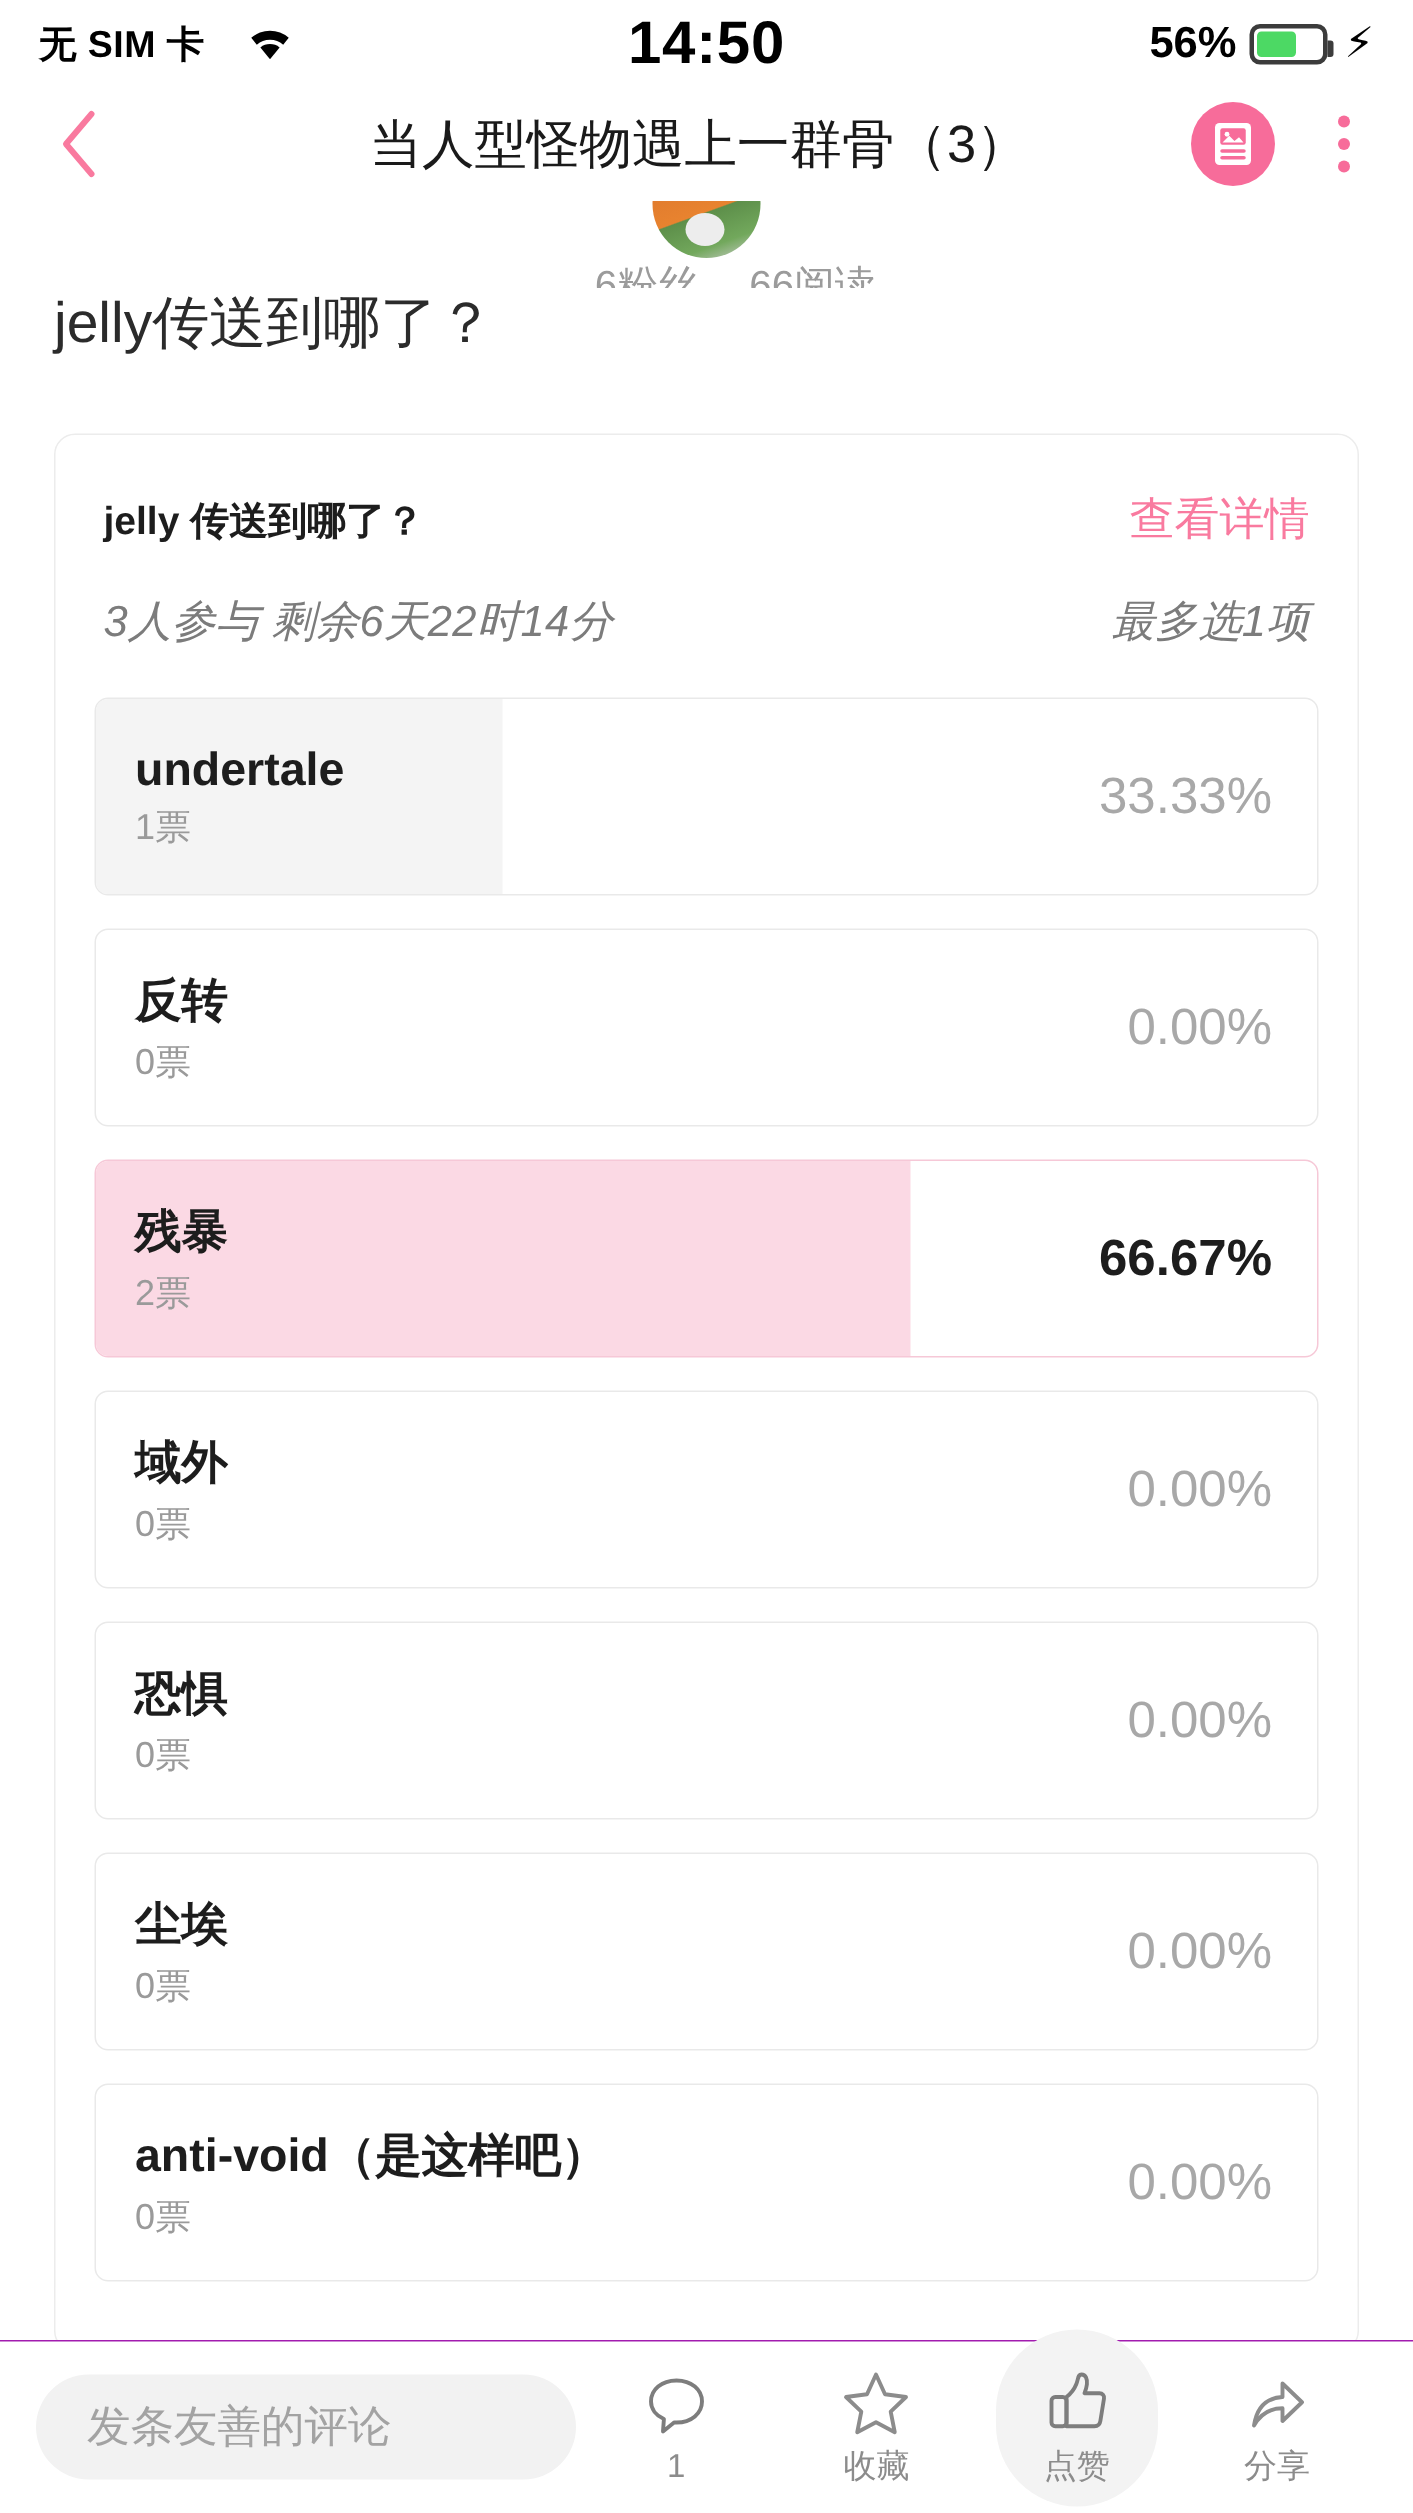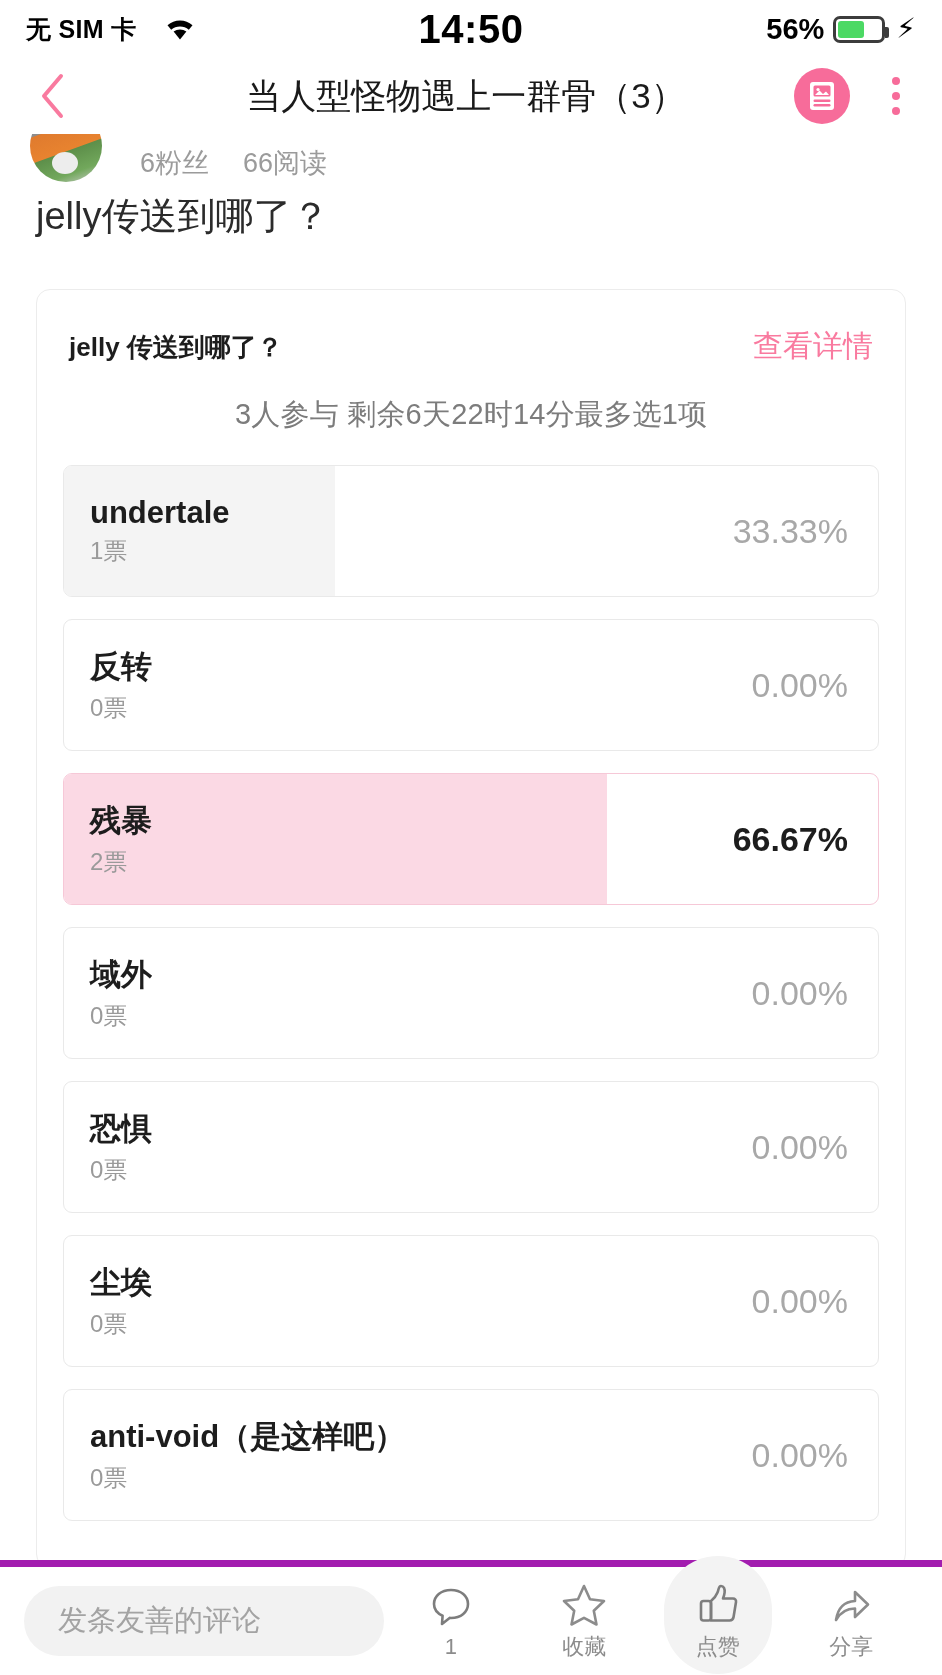--- a/index.html
+++ b/index.html
@@ -123,22 +123,23 @@
     border-radius: 50%;
     background: #f76c9a;
     display: block;
   }
 
   
   .author-strip {
     height: 58px;
     display: flex;
     align-items: center;
-    padding: 0 30px;
+    padding: 0 40px;
     overflow: hidden;
+    flex-direction: column;
   }
   .avatar {
     width: 72px; height: 72px;
     border-radius: 50%;
     margin-top: -34px;
     background: linear-gradient(160deg,#9a9a9a 0%,#8d8d8d 28%,#e07b2e 29%,#e8832f 55%,#5d8f4a 56%,#72a85c 80%,#cfcfcf 100%);
     flex: 0 0 auto;
     position: relative;
     overflow: hidden;
   }
@@ -185,26 +186,27 @@
     font-weight: 700;
     color: #1d1d1d;
   }
   .poll-detail-link {
     font-size: 30px;
     color: #f97a9f;
   }
   .poll-meta {
     display: flex;
     align-items: baseline;
-    justify-content: center;
+    justify-content: space-between;
     padding: 0 6px;
     margin-top: 28px;
     margin-bottom: 30px;
     font-size: 29px;
     color: #7c7c7c;
+    font-style: italic;
   }
   .poll-meta .meta-left { letter-spacing: 0.2px; }
 
   .option {
     position: relative;
     height: 132px;
     border: 1px solid #e9e9e9;
     border-radius: 9px;
     margin-bottom: 22px;
     overflow: hidden;
@@ -260,21 +262,21 @@
     font-size: 38px;
     color: #2b2b2b;
   }
 
   
   .bottombar {
     position: absolute;
     left: 0; right: 0; bottom: 0;
     height: 115px;
     background: #ffffff;
-    border-top: 7px solid #a21caf;
+    border-top: 1px solid #a21caf;
     display: flex;
     align-items: center;
     padding: 0 24px;
     gap: 0;
   }
   .comment-input {
     width: 360px;
     height: 70px;
     border-radius: 36px;
     background: #f2f2f2;

